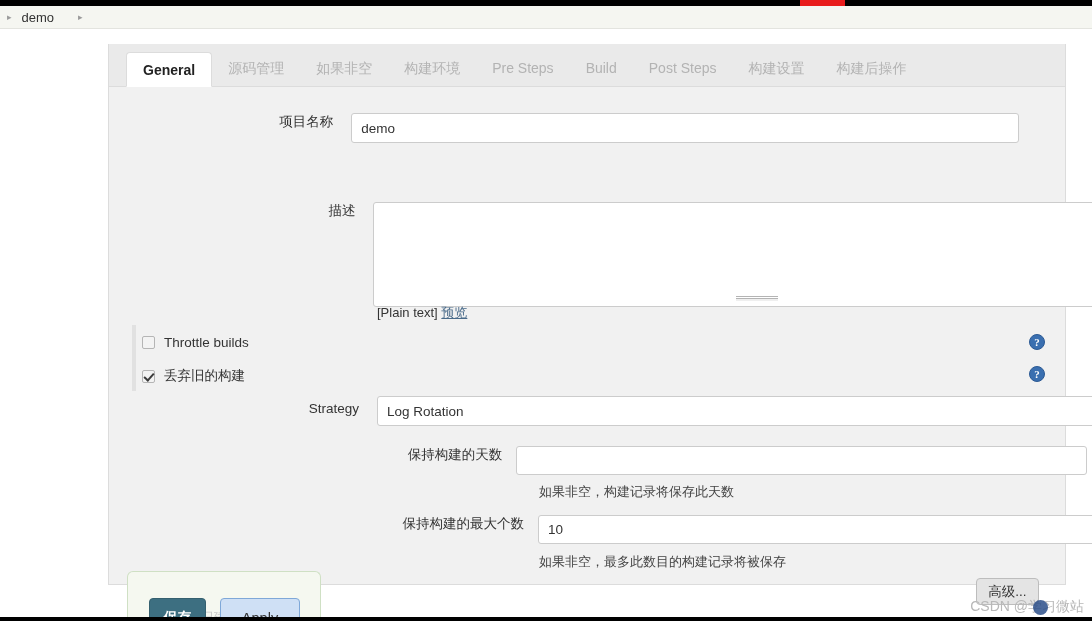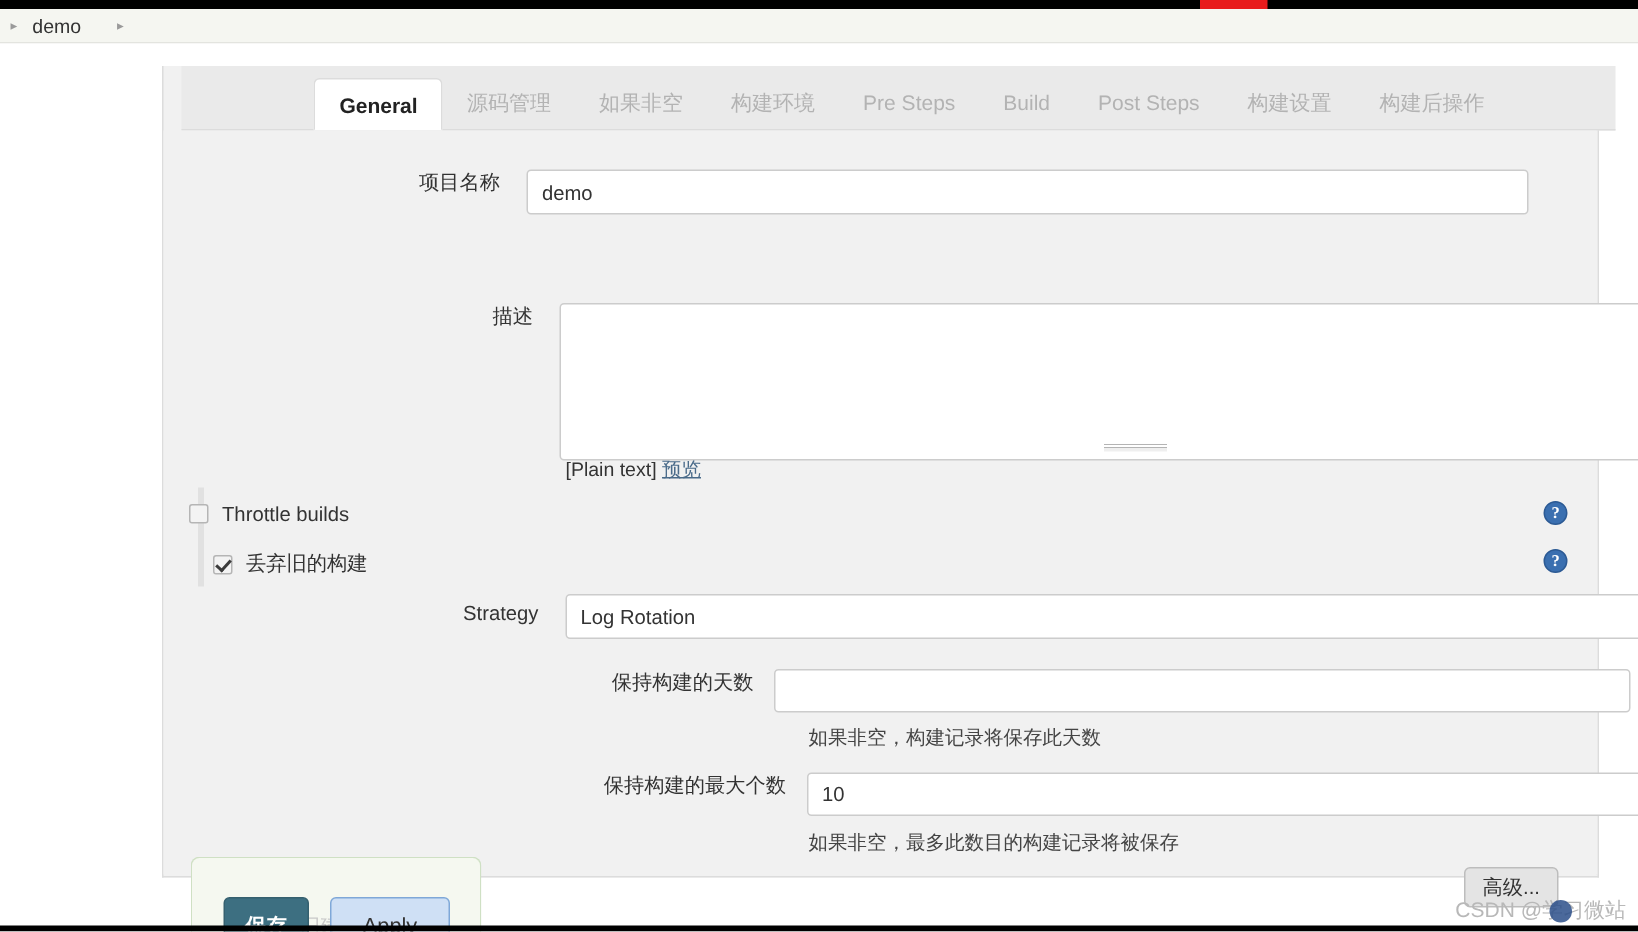--- a/index.html
+++ b/index.html
@@ -73,30 +73,29 @@
     width: 956px;
     height: 540px;
     background: #f1f1f1;
     border: 1px solid #dcdcdc;
     border-top: none;
   }
 
   
   .tab-bar {
     position: absolute;
-    left: 12px; top: 0;
+    left: 0; top: 0;
     width: 956px;
     height: 43px;
     background: #eaeaea;
     border-bottom: 1px solid #dcdcdc;
     display: flex;
     align-items: flex-end;
     padding-left: 17px;
     box-sizing: border-box;
-    justify-content: center;
   }
   .tab {
     height: 35px;
     line-height: 35px;
     padding: 0 16px;
     font-size: 14px;
     color: #b3b3b3;
     white-space: nowrap;
     box-sizing: border-box;
   }
@@ -411,21 +410,21 @@
       </div>
       <div class="grip" style="left:627px; top:209px;"></div>
 
       <div class="plain-text-line" style="left:268px; top:217px;">
         <span>[Plain text]</span>
         <span class="preview-link">预览</span>
       </div>
 
       <div class="block-bar" style="left:23px; top:238px; height:66px;"></div>
 
-      <div class="cbrow" style="left:17px; top:248px;align-items:center;">
+      <div class="cbrow" style="left:33px; top:248px;align-items:center;">
         <span class="cbox"></span>
         <span class="cblabel">Throttle builds</span>
       </div>
       <div class="help" style="left:920px; top:247px;">?</div>
 
       <div class="cbrow" style="left:33px; top:280px;">
         <span class="cbox checked"></span>
         <span class="cblabel">丢弃旧的构建</span>
       </div>
       <div class="help" style="left:920px; top:279px;">?</div>

